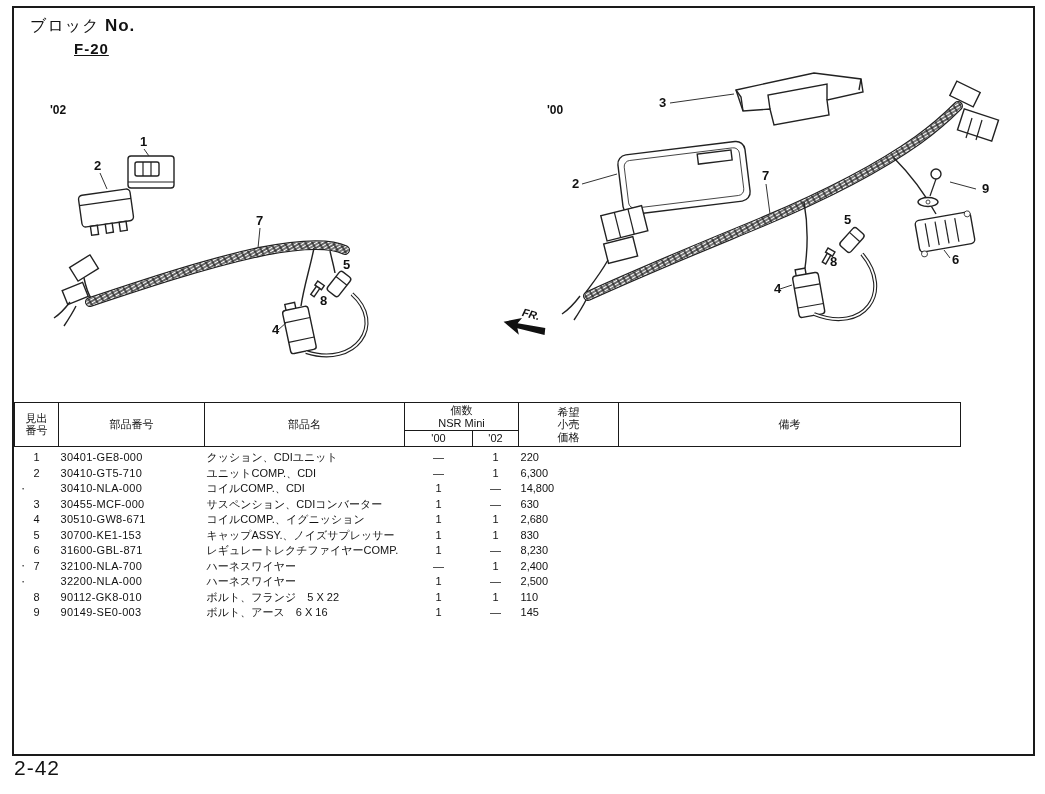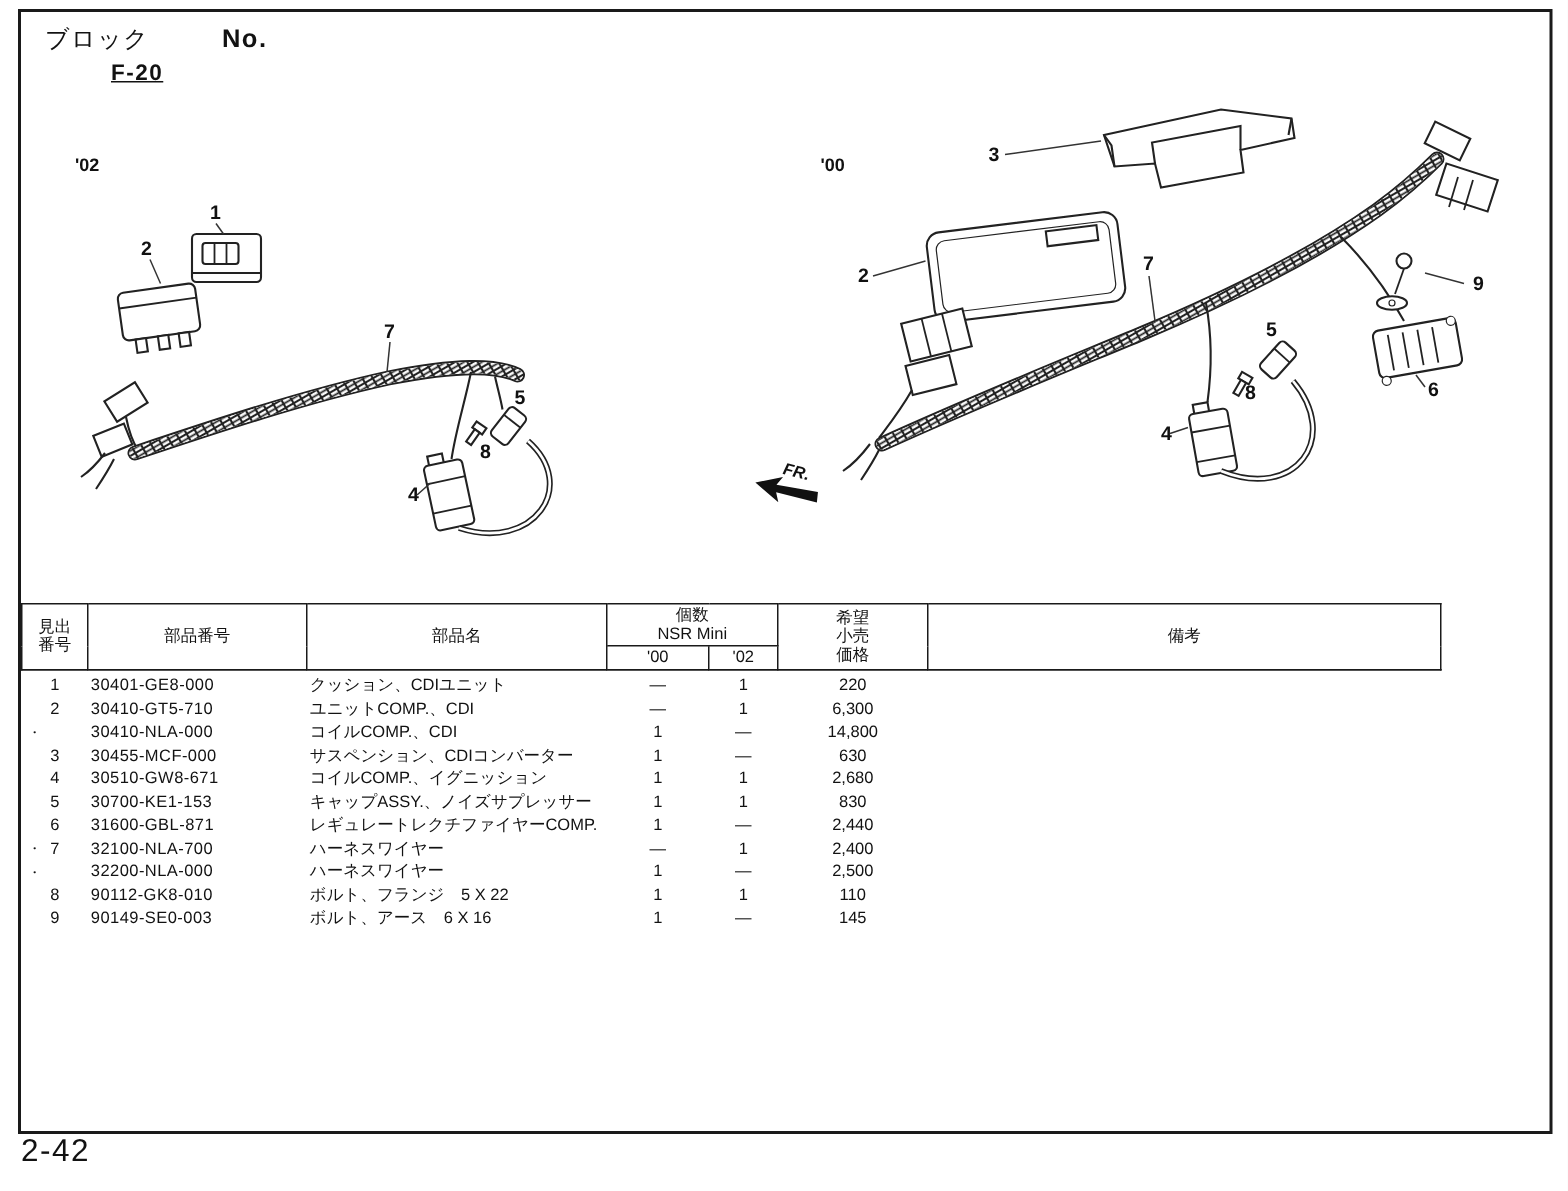--- a/index.html
+++ b/index.html
@@ -8,21 +8,21 @@
     background:#ffffff; color:#121212;
     font-family:"Liberation Sans","DejaVu Sans",sans-serif;
   }
   .frame {
     position:absolute; left:12px; top:6px; right:10px; height:746px;
     border:2px solid #1a1a1a; background:#fff;
   }
   
   .header-block { position:absolute; left:16px; top:8px; }
   .block-line { font-size:16px; letter-spacing:1px; }
-  .block-no-word { font-weight:bold; font-size:17px;margin-left:43px; }
+  .block-no-word { font-weight:bold; font-size:17px; }
   .block-no { font-weight:bold; font-size:15px; margin:3px 0 2px 44px; letter-spacing:1px;text-decoration:underline; }
   .page-title { font-size:17px; letter-spacing:2px; }
   
   .diagram { position:absolute; left:0px; top:54px; width:1019px; height:335px; }
   .diagram rect, .diagram polygon, .diagram ellipse, .diagram circle, .diagram polyline
     { fill:#ffffff; stroke:#222; stroke-width:1.4; }
   .diagram polyline { fill:none; }
   .diagram line { stroke:#222; stroke-width:1.2; }
   .diagram .wire  { fill:none; stroke:#222; stroke-width:1.4; }
   .diagram .wire2 { fill:none; stroke:#222; stroke-width:4; }
@@ -48,21 +48,21 @@
   th.th-price { font-size:10px; line-height:1.08; }
   th.th-index { font-size:10.5px; }
   tr.h-row1 { height:22px; } tr.h-row2 { height:13px; }
   table.parts td { border:none; font-size:11px; height:15.5px; padding:0 2px;
     line-height:1; vertical-align:middle; white-space:nowrap; overflow:hidden; }
   td.c-index { text-align:center; position:relative; }
   td.c-index .mark { position:absolute; left:4px; top:50%; transform:translateY(-50%); font-size:9px; }
   td.c-pn { padding-left:14px; letter-spacing:0.3px; }
   td.c-name { padding-left:2px;margin-top:40px; }
   td.c-q00, td.c-q02 { text-align:center; }
-  td.c-price { text-align:center; }
+  td.c-price { }
   tbody tr:first-child td { padding-top:3px; }
   
   .page-number { position:absolute; left:14px; top:756px; font-size:21px;
     font-weight:normal; letter-spacing:1px; }
 </style>
 </head>
 <body>
 
 <div class="frame">
 
@@ -323,21 +323,21 @@
     <td class="c-q02">1</td>
     <td class="c-price">830</td>
     <td class="c-remarks"></td>
   </tr>
         <tr>
     <td class="c-index"><span class="mark"></span><span class="idx">6</span></td>
     <td class="c-pn">31600-GBL-871</td>
     <td class="c-name">レギュレートレクチファイヤーCOMP.</td>
     <td class="c-q00">1</td>
     <td class="c-q02">—</td>
-    <td class="c-price">2,440</td>
+    <td class="c-price">8,230</td>
     <td class="c-remarks"></td>
   </tr>
         <tr>
     <td class="c-index"><span class="mark">・</span><span class="idx">7</span></td>
     <td class="c-pn">32100-NLA-700</td>
     <td class="c-name">ハーネスワイヤー</td>
     <td class="c-q00">—</td>
     <td class="c-q02">1</td>
     <td class="c-price">2,400</td>
     <td class="c-remarks"></td>

